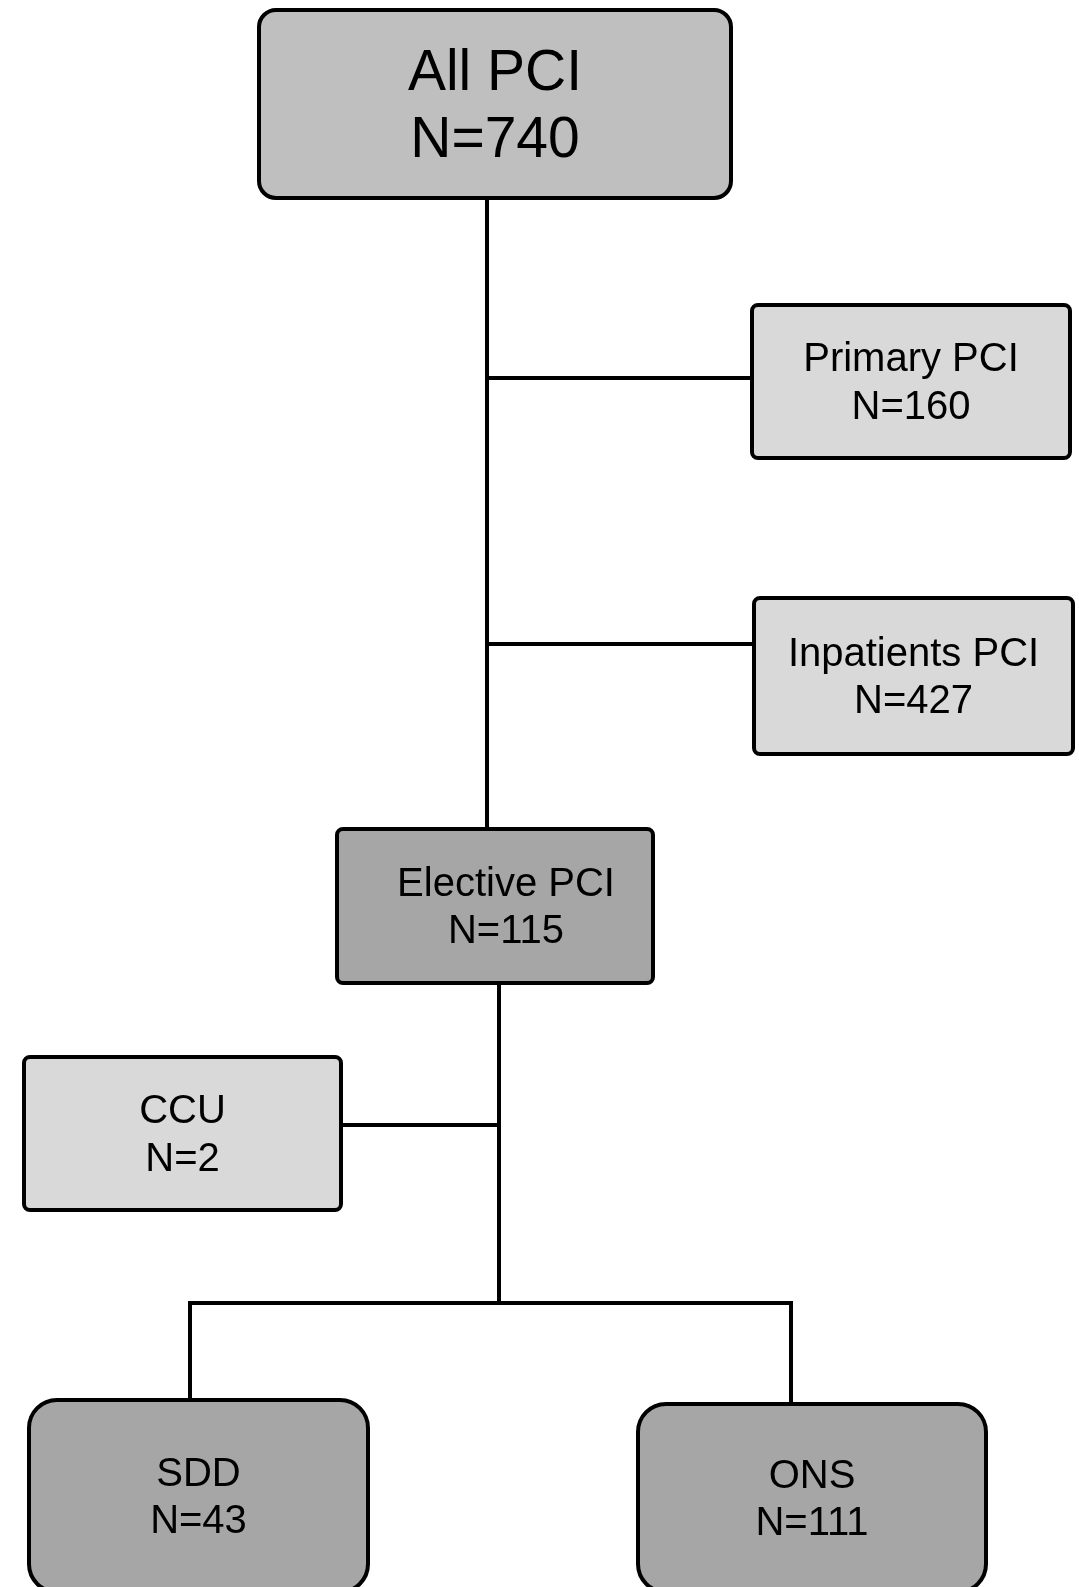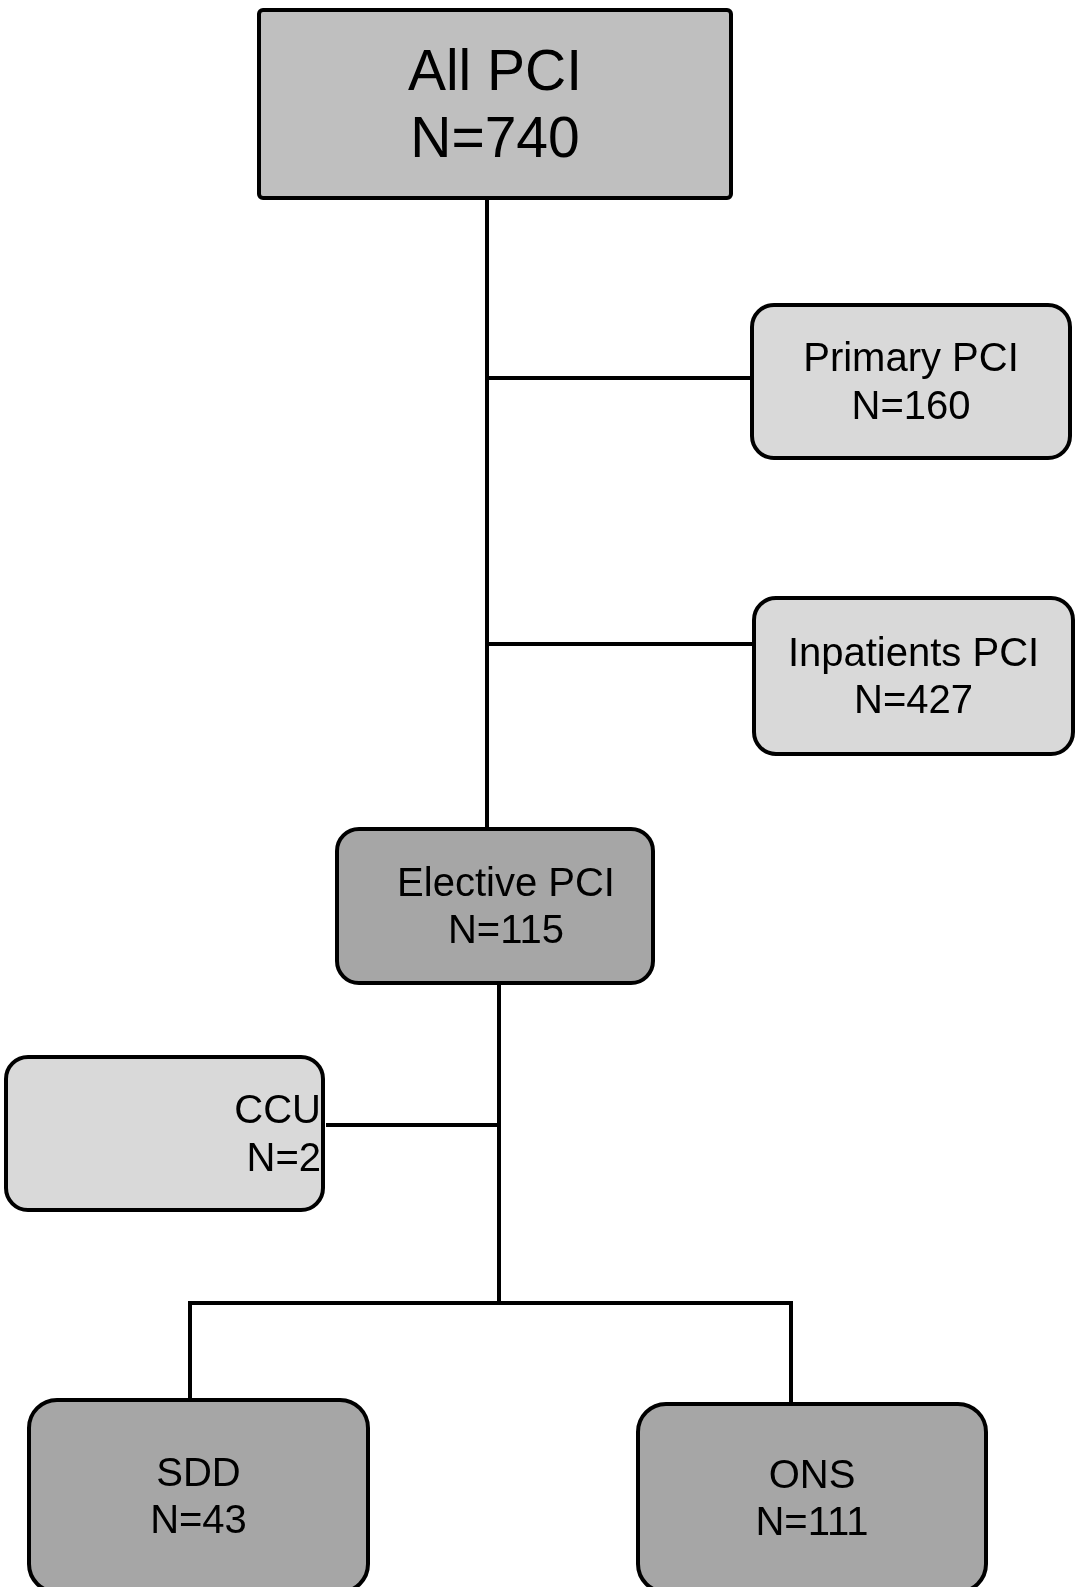--- a/index.html
+++ b/index.html
@@ -24,60 +24,59 @@
     left: 0;
     top: 0;
     width: 1079px;
     height: 1587px;
     pointer-events: none;
   }
   .node {
     position: absolute;
     box-sizing: border-box;
     border: 4px solid #000000;
-    border-radius: 24px;
+    border-radius: 8px;
     display: flex;
     flex-direction: column;
     align-items: center;
     justify-content: center;
     text-align: center;
     line-height: 1.18;
     color: #000000;
     z-index: 2;
   }
   .node .line1 { display: block; white-space: nowrap; }
   .node .line2 { display: block; white-space: nowrap; }
 
   
   #node-all-pci {
     left: 257px; top: 8px; width: 476px; height: 192px;
     font-size: 57px;
     background: #bfbfbf;
-    border-radius: 6px;
+    border-radius: 19px;
   }
   #node-primary-pci {
     left: 750px; top: 303px; width: 322px; height: 157px;
     font-size: 40px;
     background: #d9d9d9;
   }
   #node-inpatients-pci {
     left: 752px; top: 596px; width: 323px; height: 160px;
     font-size: 40px;
     background: #d9d9d9;
   }
   #node-elective-pci {
     left: 335px; top: 827px; width: 320px; height: 158px;
     font-size: 40px;
     background: #a6a6a6;
   }
   #node-ccu {
-    left: 4px; top: 1055px; width: 321px; height: 157px;
+    left: 22px; top: 1055px; width: 321px; height: 157px;
     font-size: 40px;
     background: #d9d9d9;
-    align-items: flex-end;
   }
   #node-sdd {
     left: 27px; top: 1398px; width: 343px; height: 196px;
     font-size: 40px;
     background: #a6a6a6;
     border-radius: 30px;
   }
   #node-ons {
     left: 636px; top: 1402px; width: 352px; height: 192px;
     font-size: 40px;

